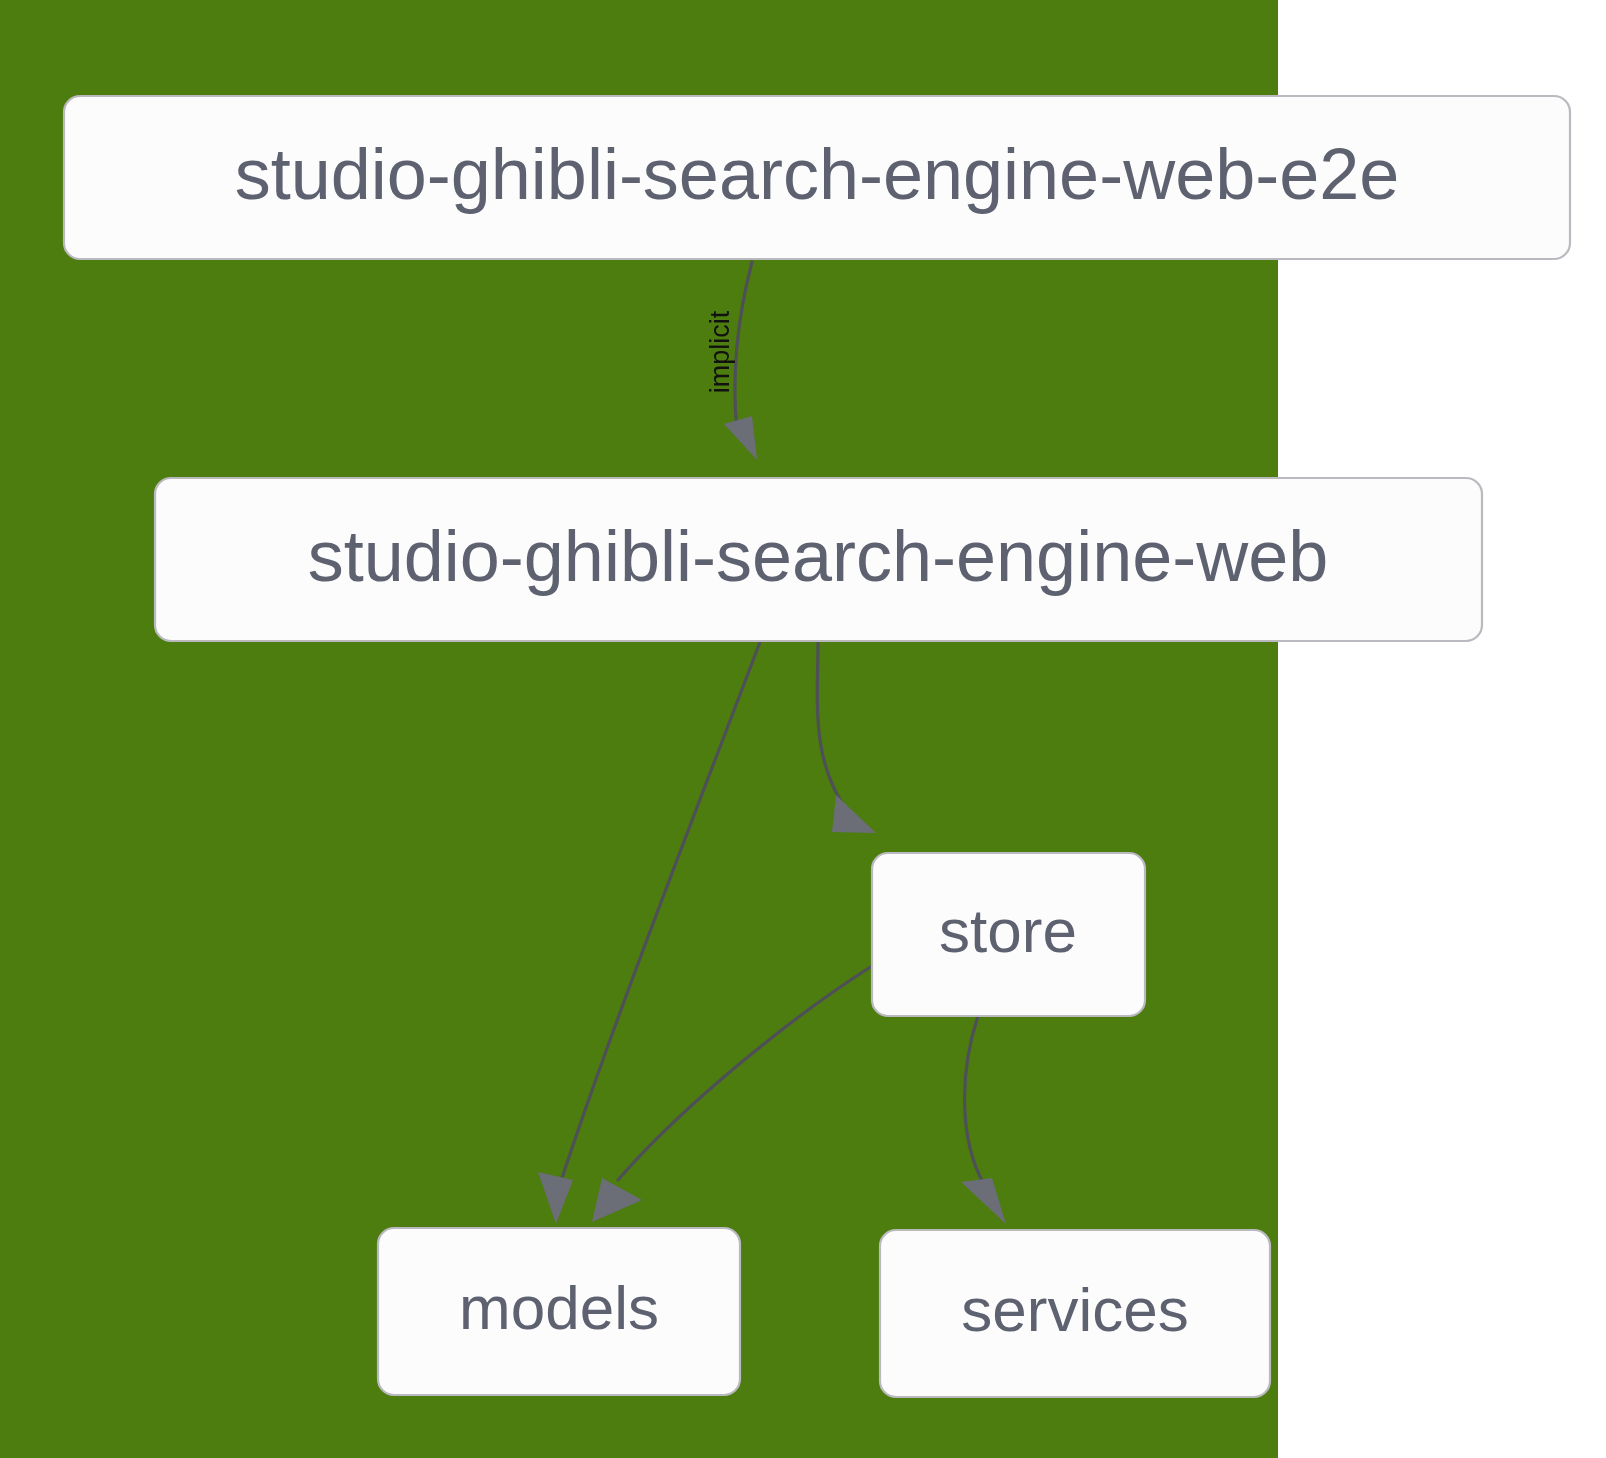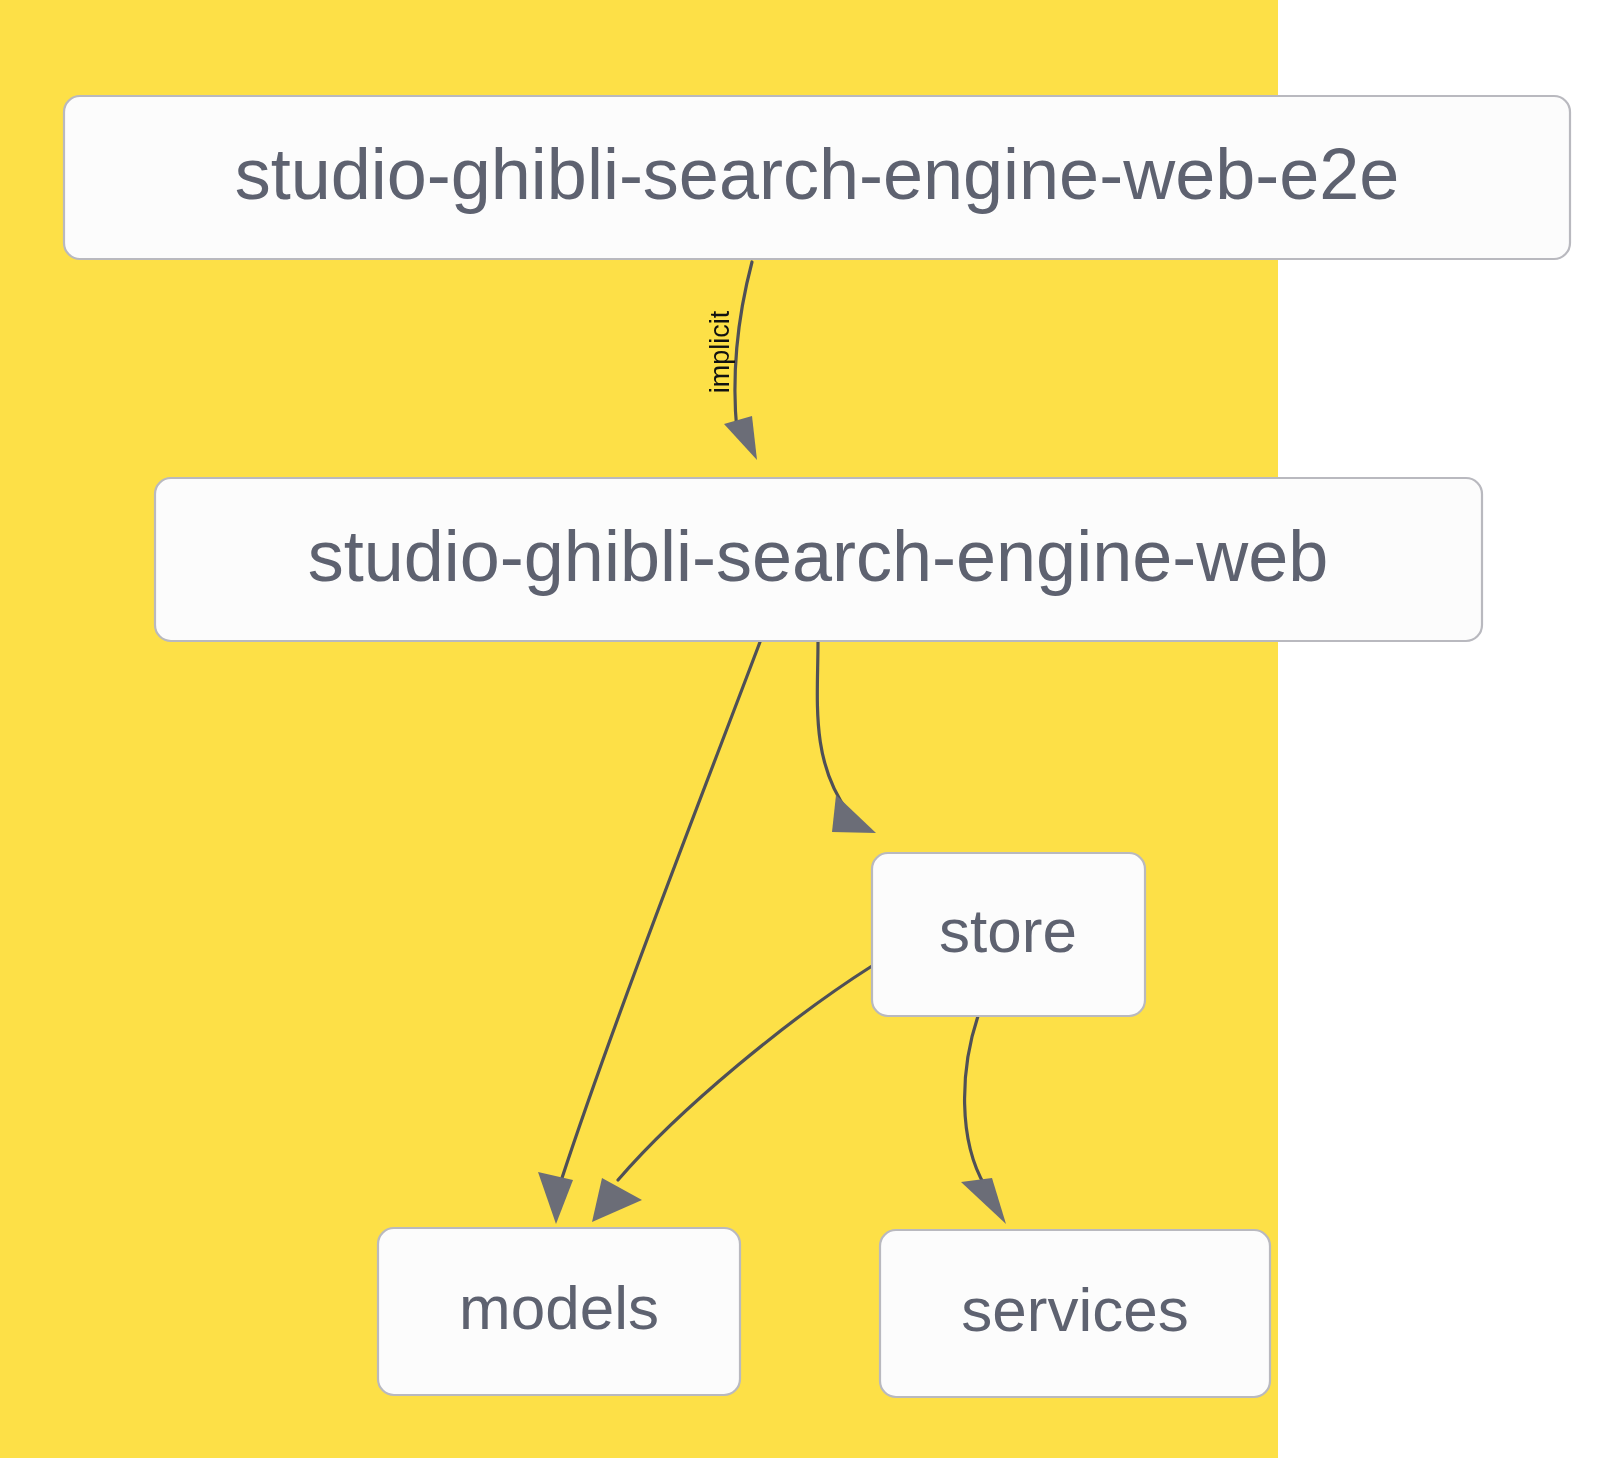--- a/index.html
+++ b/index.html
@@ -10,21 +10,21 @@
   body {
     width: 1606px;
     height: 1458px;
     font-family: "Liberation Sans", sans-serif;
     overflow: hidden;
   }
   #diagram-root {
     position: relative;
     width: 1278px;
     height: 1458px;
-    background: #fde047;
+    background: #4d7c0f;
   }
   svg#graph-svg {
     position: absolute;
     left: 0;
     top: 0;
     width: 1606px;
     height: 1458px;
     display: block;
   }
   .node-box {

